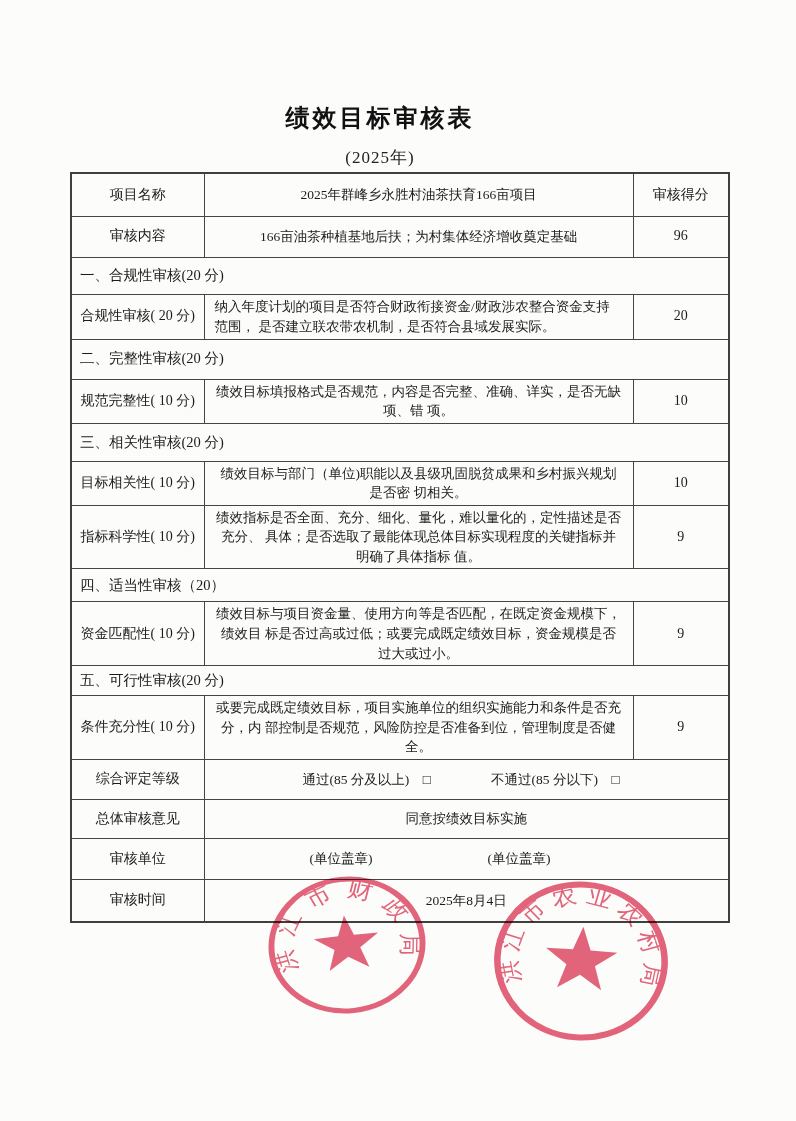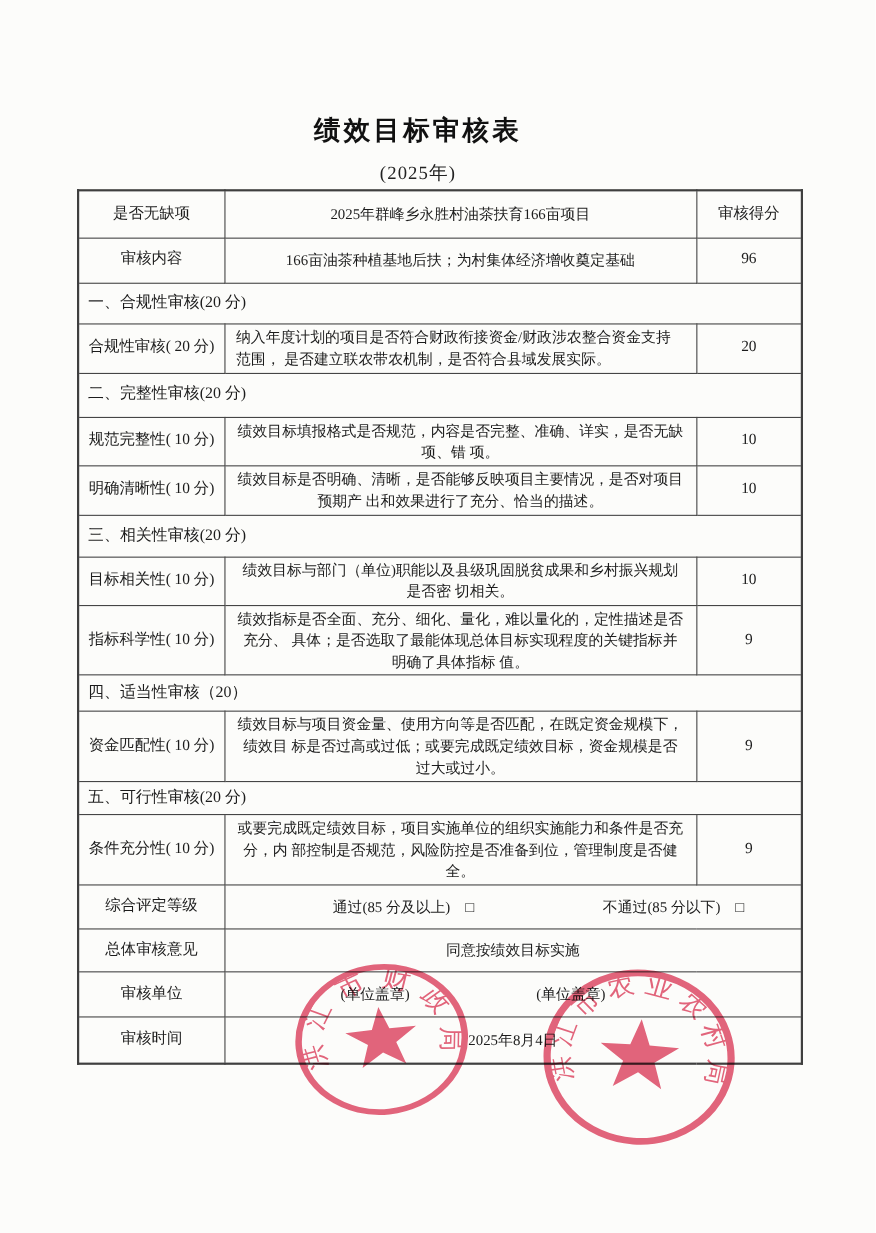--- a/index.html
+++ b/index.html
@@ -44,21 +44,21 @@
   }
   td.lbl { text-align:center; font-size:14px; padding:2px 6px; }
   td.cnt { text-align:center; padding:2px 10px; }
   td.cnt.al { text-align:left; }
   td.scr { text-align:center; font-size:14px; }
   td.sec { text-align:left; padding:2px 8px; font-size:14.5px; }
   .h30{height:30px}.h33{height:33px}.h37{height:37px}.h38{height:38px}
   .h39{height:39px}.h40{height:40px}.h41{height:41px}.h42{height:42px}
   .h43{height:43px}.h44{height:44px}.h45{height:45px}.h56{height:56px}
   .h60{height:60px}
-  .opt-row { display:flex; align-items:center; padding-left:88px; gap:117px;font-family:Liberation Serif, serif; }
+  .opt-row { display:flex; align-items:center; padding-left:88px; gap:60px;font-family:Liberation Serif, serif; }
   .seal-row { display:flex; align-items:center; padding-left:95px; gap:115px; }
   .stamp {
     position:absolute;
     mix-blend-mode:multiply;
     opacity:0.88;
     pointer-events:none;
   }
   .stamp-left  { left:262px; top:871px; width:170px; height:148px; transform:rotate(-6deg); }
   .stamp-right { left:487px; top:875px; width:188px; height:172px; transform:rotate(4deg); }
 </style>
@@ -71,21 +71,21 @@
   <div class="doc-subtitle">(2025年)</div>
 
   <table class="form">
     <colgroup>
         <col class="c1">
         <col class="c2">
         <col class="c3">
       </colgroup>
     <tbody>
       <tr class="h43">
-        <td class="lbl">是否无缺项</td>
+        <td class="lbl">项目名称</td>
         <td class="cnt">2025年群峰乡永胜村油茶扶育166亩项目</td>
         <td class="scr">审核得分</td>
       </tr>
       <tr class="h41">
         <td class="lbl">审核内容</td>
         <td class="cnt">166亩油茶种植基地后扶；为村集体经济增收奠定基础</td>
         <td class="scr">96</td>
       </tr>
 
       <tr class="h37">
@@ -96,25 +96,20 @@
         <td class="cnt al">纳入年度计划的项目是否符合财政衔接资金/财政涉农整合资金支持范围， 是否建立联农带农机制，是否符合县域发展实际。</td>
         <td class="scr">20</td>
       </tr>
 
       <tr class="h40">
         <td class="sec" colspan="3">二、完整性审核(20 分)</td>
       </tr>
       <tr class="h44">
         <td class="lbl">规范完整性( 10 分)</td>
         <td class="cnt">绩效目标填报格式是否规范，内容是否完整、准确、详实，是否无缺项、错 项。</td>
-        <td class="scr">10</td>
-      </tr>
-      <tr class="h45">
-        <td class="lbl">明确清晰性( 10 分)</td>
-        <td class="cnt">绩效目标是否明确、清晰，是否能够反映项目主要情况，是否对项目预期产 出和效果进行了充分、恰当的描述。</td>
         <td class="scr">10</td>
       </tr>
 
       <tr class="h38">
         <td class="sec" colspan="3">三、相关性审核(20 分)</td>
       </tr>
       <tr class="h42">
         <td class="lbl">目标相关性( 10 分)</td>
         <td class="cnt">绩效目标与部门（单位)职能以及县级巩固脱贫成果和乡村振兴规划是否密 切相关。</td>
         <td class="scr">10</td>

